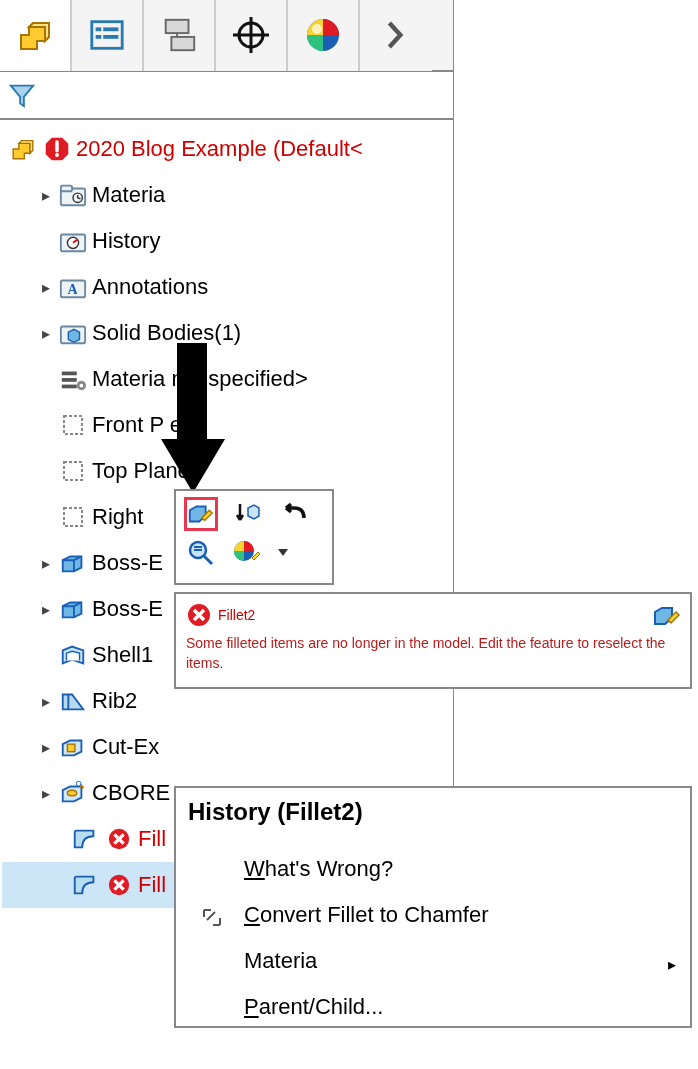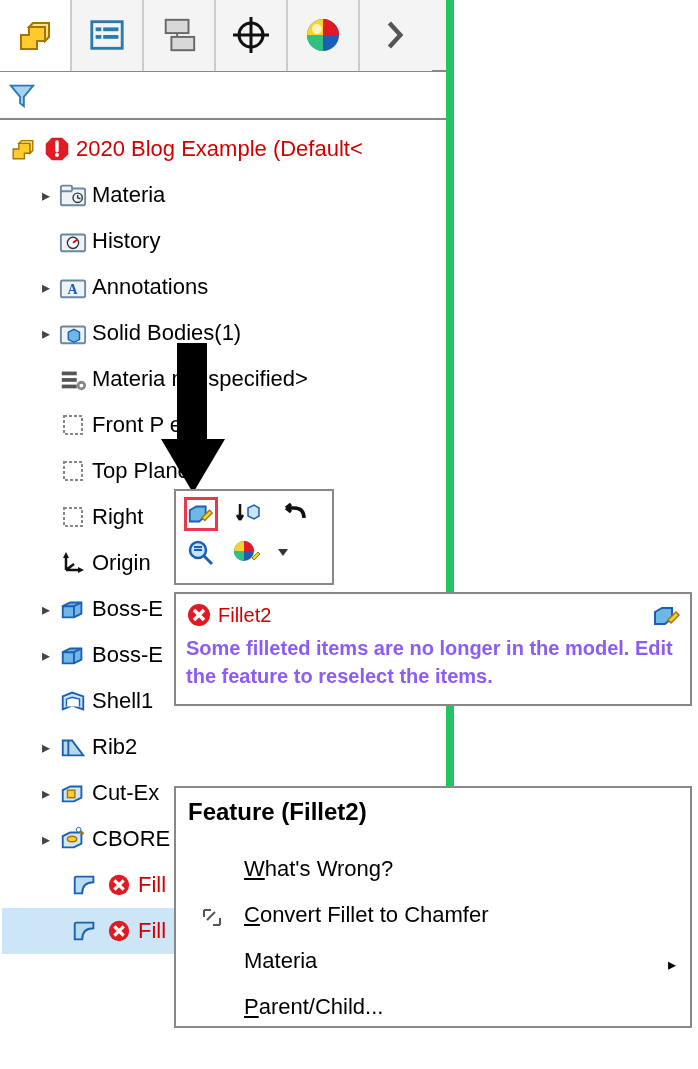--- a/index.html
+++ b/index.html
@@ -7,21 +7,21 @@
     font-family: "Segoe UI", Arial, sans-serif;
     font-size: 22px;
     background: #fff;
     width: 698px;
     height: 1069px;
     position: relative;
     overflow: hidden;
   }
   .panel {
     width: 454px;
-    border-right: 8px solid #22c55e;
+    border-right: 1px solid #22c55e;
     background: #fff;
   }
   .tabbar {
     display: flex;
     align-items: center;
     border-bottom: 2px solid #888;
     background: #f4f4f4;
     height: 72px;
   }
   .tab {
@@ -101,28 +101,28 @@
   .cb-btn {
     width: 34px; height: 34px;
     display: inline-flex; align-items: center; justify-content: center;
   }
   .cb-btn.highlighted { border: 3px solid #e8384f; }
   .errbox {
     left: 174px;
     top: 592px;
     width: 518px;
     padding: 8px 10px 14px 10px;
-    font-size: 20px;
+    font-size: 14px;
   }
   .errbox .hdr {
     display: flex; align-items: center; gap: 6px; margin-bottom: 6px;
   }
   .errbox .hdr .t { color: #d00000; }
   .errbox .editicon { position: absolute; right: 8px; top: 8px; }
-  .errbox .msg { color: #8b5cf6; line-height: 1.4; font-weight: bold; }
+  .errbox .msg { color: #b91c1c; line-height: 1.4; }
   .menu {
     left: 174px;
     top: 786px;
     width: 518px;
     padding: 10px 0 6px 12px;
   }
   .menu .title { font-weight: bold; font-size: 24px; margin-bottom: 10px; }
   .menu .item {
     display: flex; align-items: flex-end; height: 46px;
     padding-left: 10px; gap: 18px;
@@ -301,31 +301,20 @@
     <div class="node indent1">
       <span class="expander"></span>
       <span class="icon">
         <svg width="26" height="26" viewBox="0 0 26 26">
             <rect x="4" y="4" width="18" height="18" fill="none" stroke="#888" stroke-width="2" stroke-dasharray="3 2"></rect>
           </svg>
       </span>
       <span class="label">Right</span>
     </div>
 
-    <div class="node indent1">
-      <span class="expander"></span>
-      <span class="icon">
-        <svg width="26" height="26" viewBox="0 0 26 26">
-            <path d="M6 20 L6 6 M6 20 L20 20 M6 20 L14 14" stroke="#111" stroke-width="2.5" fill="none"></path>
-            <polygon points="6,2 3,8 9,8" fill="#111"></polygon>
-            <polygon points="24,20 18,17 18,23" fill="#111"></polygon>
-          </svg>
-      </span>
-      <span class="label">Origin</span>
-    </div>
 
     <div class="node indent1">
       <span class="expander">▸</span>
       <span class="icon">
         <svg width="28" height="26" viewBox="0 0 30 26">
             <path d="M4 22 L4 10 L12 6 L24 6 L24 18 L16 22 Z" fill="#6fb8e5" stroke="#1a5fb4" stroke-width="2"></path>
             <path d="M4 10 L16 10 L16 22 M16 10 L24 6" stroke="#1a5fb4" stroke-width="2" fill="none"></path>
           </svg>
       </span>
       <span class="label">Boss-E</span>
@@ -486,21 +475,21 @@
   <span class="editicon">
     <svg width="30" height="28" viewBox="0 0 30 28">
       <path d="M3 22 L3 10 L10 6 L20 6 L20 16 L13 22 Z" fill="#6fb8e5" stroke="#1a5fb4" stroke-width="2"></path>
       <path d="M16 18 L24 10 L27 13 L19 21 Z" fill="#f6d32d" stroke="#a87400" stroke-width="1.5"></path>
     </svg>
   </span>
   <div class="msg">Some filleted items are no longer in the model. Edit the feature to reselect the items.</div>
 </div>
 
 <div class="floatbox menu">
-  <div class="title">Feature (Fillet2)</div>
+  <div class="title">History (Fillet2)</div>
   <div class="item">
     <span class="micon"></span>
     <span><span style="text-decoration:underline">W</span>hat's Wrong?</span>
   </div>
   <div class="item">
     <span class="micon">
       <svg width="22" height="22" viewBox="0 0 22 22">
           <path d="M3 4 L10 4 M3 4 L3 11 M12 19 L19 19 M19 19 L19 12" stroke="#555" stroke-width="2" fill="none"></path>
           <path d="M6 14 L14 6" stroke="#555" stroke-width="2"></path>
         </svg>

